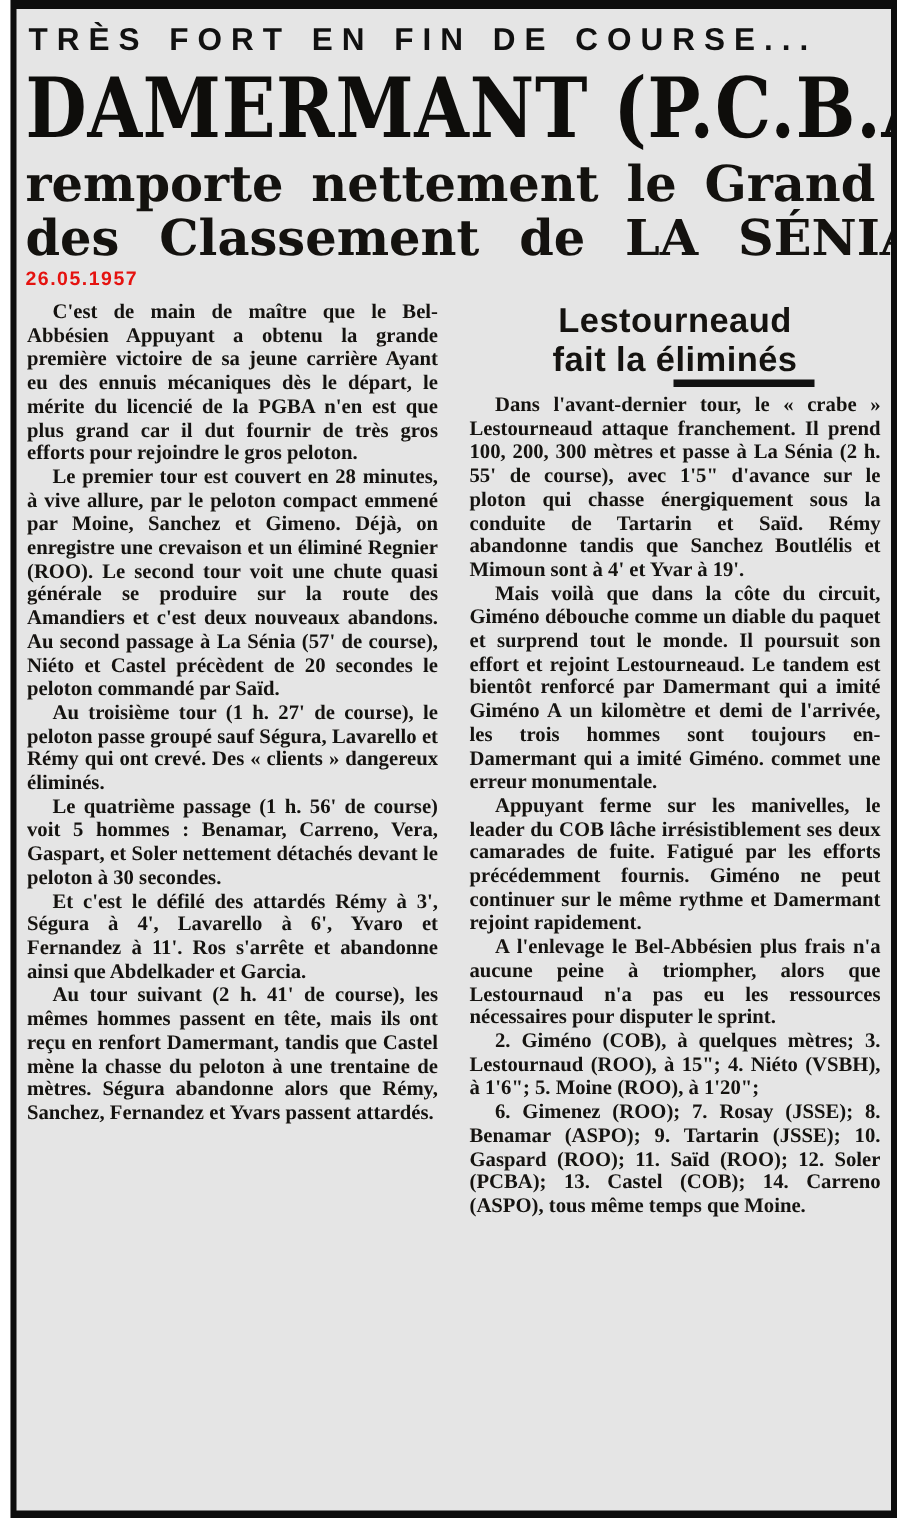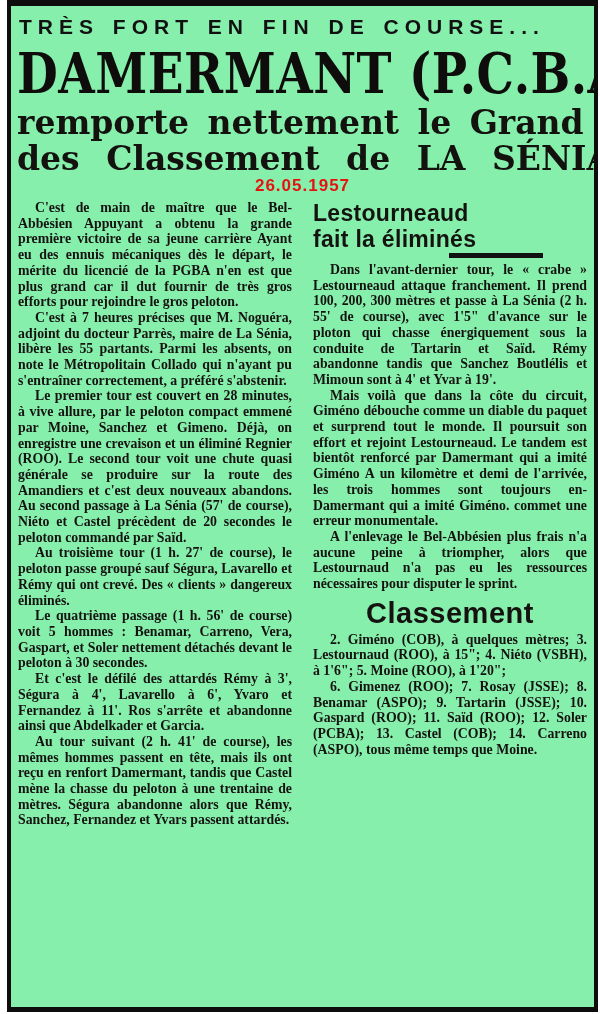--- a/index.html
+++ b/index.html
@@ -6,21 +6,21 @@
   body {
     width:600px; height:1014px; position:relative;
     background:#ffffff; overflow:hidden;
     font-family:"Liberation Serif", serif;
     color:#151310;
     -webkit-font-smoothing:antialiased;
   }
   .frame {
     position:absolute; top:0; left:7px; right:2px; bottom:2px;
     border:4px solid #0d0d0d; border-top-width:6px; border-bottom-width:5px;
-    background:#86efac; box-sizing:border-box;
+    background:#e5e5e5; box-sizing:border-box;
     padding:4px 6px 14px 6px; overflow:hidden;
   }
   .kicker {
     font-family:"Liberation Sans", sans-serif; font-weight:700;
     font-size:21px; line-height:26px; letter-spacing:6px; word-spacing:2px;
     white-space:nowrap; margin:4px 0 0 2px; color:#111;
   }
   .title {
     font-family:"DejaVu Serif", serif; font-weight:700;
     font-size:47px; line-height:50px; text-align:center; white-space:nowrap;
@@ -29,36 +29,36 @@
   }
   .sub1, .sub2 {
     font-family:"DejaVu Serif", serif; font-weight:700;
     font-size:33px; line-height:34px; text-align:center; white-space:nowrap;
     color:#14120f;
   }
   .sub1 { word-spacing:7px; margin-top:10px; }
   .sub2 { word-spacing:15px; margin-top:2px; }
   .pubdate {
     font-family:"Liberation Sans", sans-serif; font-weight:700;
-    font-size:17px; line-height:18px; text-align:center; letter-spacing:1px;
+    font-size:13px; line-height:18px; text-align:left; letter-spacing:1px;
     margin-top:1px;
   }
   .cols {
     display:flex; gap:21px; margin-top:5px; height:818px; overflow:hidden;
     padding:0 1px;
   }
   .col {
     flex:1 1 0; min-width:0;
     font-size:13.8px; line-height:15.7px; font-weight:700;
     text-align:justify;
   }
   .col p { margin:0; text-indent:17px; }
   .sec-head {
     font-family:"Liberation Sans", sans-serif; font-weight:700;
-    font-size:23px; line-height:25px; text-align:left; text-indent:0;
+    font-size:23px; line-height:25px; text-align:center; text-indent:0;
     margin:1px 0 0 0; letter-spacing:0.3px;
   }
   .head-rule {
     height:5px; background:#121212; width:94px;
     margin:1px 44px 4px auto;
   }
   .class-head {
     font-family:"Liberation Sans", sans-serif; font-weight:700;
     font-size:29px; line-height:31px; text-align:center; text-indent:0;
     margin:6px 0 3px 0; letter-spacing:0.5px;
@@ -75,37 +75,36 @@
 
   <div class="sub1">remporte nettement le Grand Prix</div>
   <div class="sub2">des Classement de LA SÉNIA</div>
 
   <div class="pubdate" style="color: rgb(229, 19, 16);">26.05.1957</div>
 
   <div class="cols">
 
     <div class="col">
       <p>C'est de main de maître que le Bel-Abbésien Appuyant a obtenu la grande première victoire de sa jeune carrière Ayant eu des ennuis mécaniques dès le départ, le mérite du licencié de la PGBA n'en est que plus grand car il dut fournir de très gros efforts pour rejoindre le gros peloton.</p>
-      <p>C'est à 7 heures précises que M. Noguéra, adjoint du docteur Parrès, maire de La Sénia, libère les 55 partants. Parmi les absents, on note le Métropolitain Collado qui n'ayant pu s'entraîner correctement, a préféré s'abstenir.</p>
       <p>Le premier tour est couvert en 28 minutes, à vive allure, par le peloton compact emmené par Moine, Sanchez et Gimeno. Déjà, on enregistre une crevaison et un éliminé Regnier (ROO). Le second tour voit une chute quasi générale se produire sur la route des Amandiers et c'est deux nouveaux abandons. Au second passage à La Sénia (57' de course), Niéto et Castel précèdent de 20 secondes le peloton commandé par Saïd.</p>
       <p>Au troisième tour (1 h. 27' de course), le peloton passe groupé sauf Ségura, Lavarello et Rémy qui ont crevé. Des « clients » dangereux éliminés.</p>
       <p>Le quatrième passage (1 h. 56' de course) voit 5 hommes : Benamar, Carreno, Vera, Gaspart, et Soler nettement détachés devant le peloton à 30 secondes.</p>
       <p>Et c'est le défilé des attardés Rémy à 3', Ségura à 4', Lavarello à 6', Yvaro et Fernandez à 11'. Ros s'arrête et abandonne ainsi que Abdelkader et Garcia.</p>
       <p>Au tour suivant (2 h. 41' de course), les mêmes hommes passent en tête, mais ils ont reçu en renfort Damermant, tandis que Castel mène la chasse du peloton à une trentaine de mètres. Ségura abandonne alors que Rémy, Sanchez, Fernandez et Yvars passent attardés.</p>
     </div>
 
     <div class="col">
       <div class="sec-head">Lestourneaud</div>
       <div class="sec-head">fait la éliminés</div>
       <div class="head-rule"></div>
 
       <p>Dans l'avant-dernier tour, le « crabe » Lestourneaud attaque franchement. Il prend 100, 200, 300 mètres et passe à La Sénia (2 h. 55' de course), avec 1'5" d'avance sur le ploton qui chasse énergiquement sous la conduite de Tartarin et Saïd. Rémy abandonne tandis que Sanchez Boutlélis et Mimoun sont à 4' et Yvar à 19'.</p>
       <p>Mais voilà que dans la côte du circuit, Giméno débouche comme un diable du paquet et surprend tout le monde. Il poursuit son effort et rejoint Lestourneaud. Le tandem est bientôt renforcé par Damermant qui a imité Giméno A un kilomètre et demi de l'arrivée, les trois hommes sont toujours en- Damermant qui a imité Giméno. commet une erreur monumentale.</p>
+      <p>Appuyant ferme sur les manivelles, le leader du COB lâche irrésistiblement ses deux camarades de fuite. Fatigué par les efforts précédemment fournis. Giméno ne peut continuer sur le même rythme et Damermant rejoint rapidement.</p>
       <p>A l'enlevage le Bel-Abbésien plus frais n'a aucune peine à triompher, alors que Lestournaud n'a pas eu les ressources nécessaires pour disputer le sprint.</p>
 
-      <div class="class-head">Classement</div>
 
       <p>2. Giméno (COB), à quelques mètres; 3. Lestournaud (ROO), à 15"; 4. Niéto (VSBH), à 1'6"; 5. Moine (ROO), à 1'20";</p>
       <p>6. Gimenez (ROO); 7. Rosay (JSSE); 8. Benamar (ASPO); 9. Tartarin (JSSE); 10. Gaspard (ROO); 11. Saïd (ROO); 12. Soler (PCBA); 13. Castel (COB); 14. Carreno (ASPO), tous même temps que Moine.</p>
     </div>
 
   </div>
 </div>
 
 </body></html>

